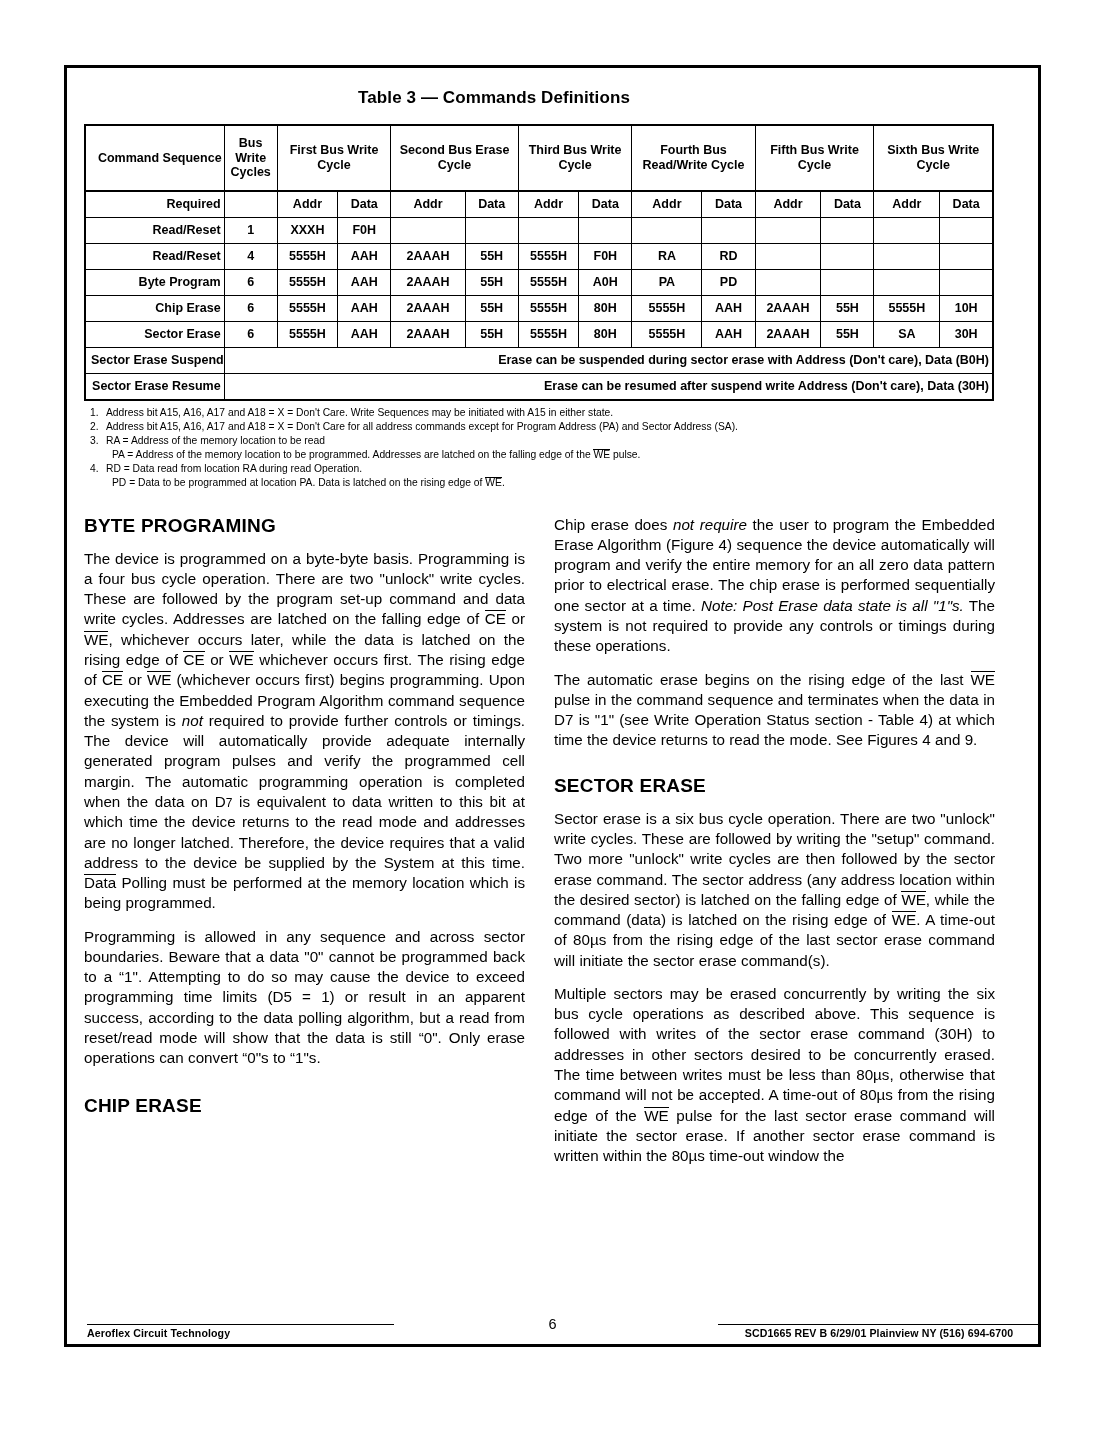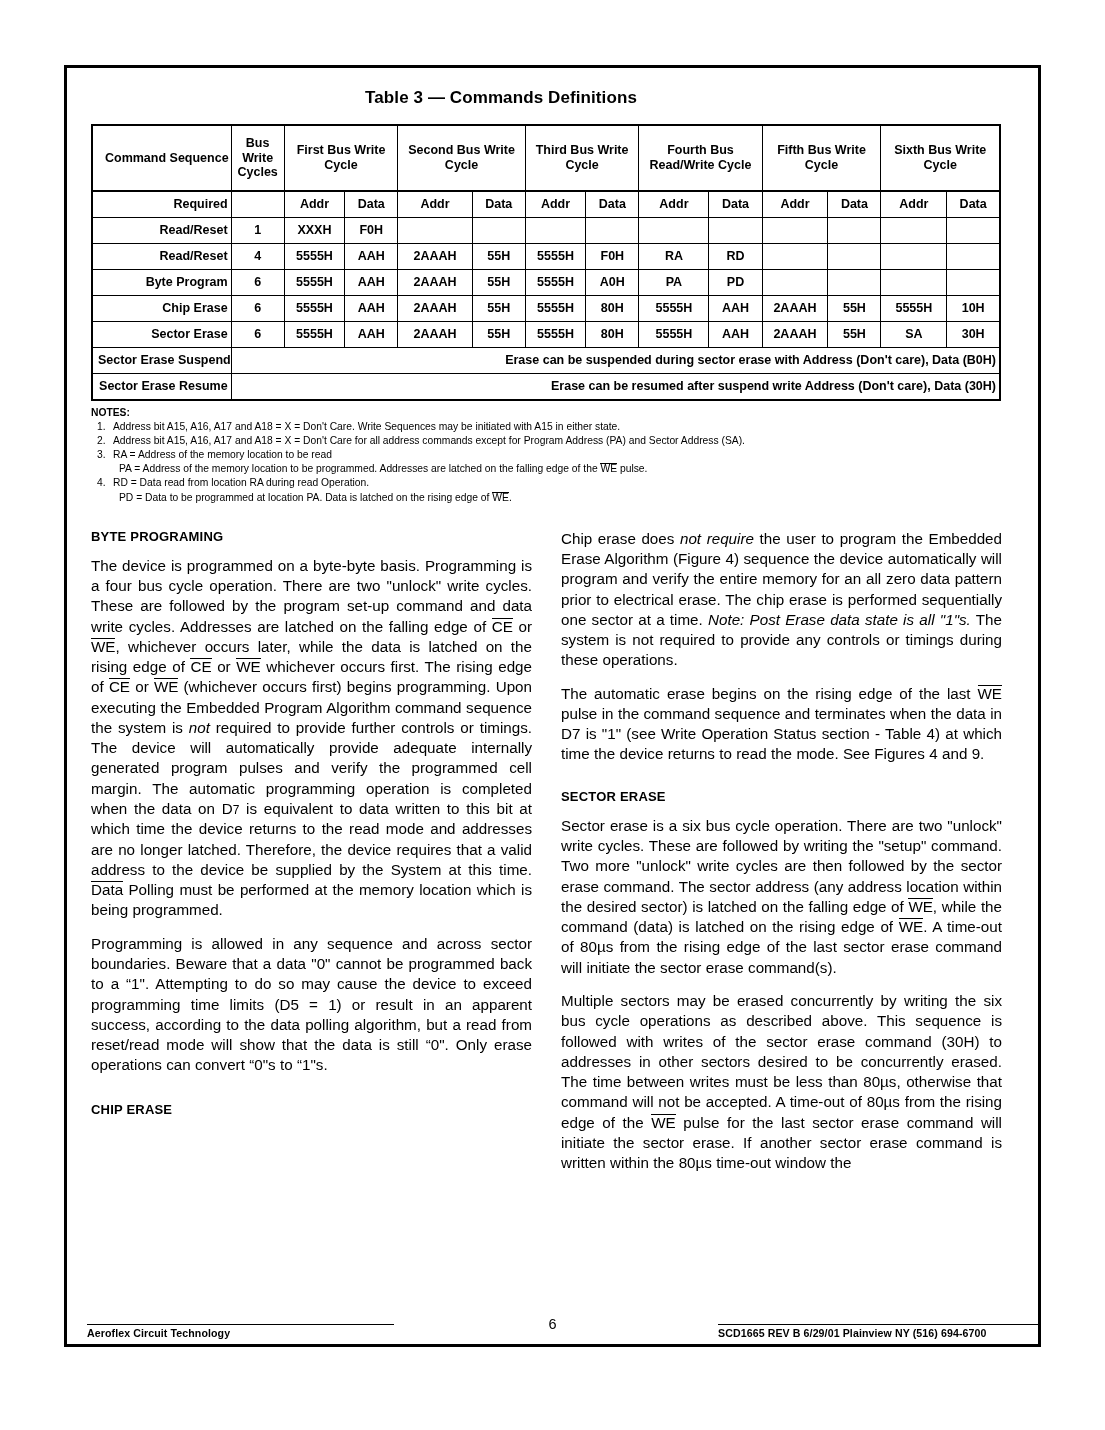--- a/index.html
+++ b/index.html
@@ -22,21 +22,21 @@
     left: 64px;
     top: 65px;
     width: 977px;
     height: 1282px;
     border: 3px solid #000;
     box-sizing: border-box;
   }
 
   .page-inner {
     position: absolute;
-    left: 91px;
+    left: 84px;
     top: 88px;
     width: 915px;
     height: 1240px;
   }
 
   
   .table-title {
     text-align: center;
     font-size: 17px;
     font-weight: bold;
@@ -121,21 +121,21 @@
     margin-top: 24px;
     display: flex;
     gap: 29px;
     width: 910px;
   }
   .col {
     width: 441px;
     flex: 0 0 441px;
   }
   h2.sect {
-    font-size: 13px;
+    font-size: 19px;
     font-weight: bold;
     margin: 0 0 12px 0;
     letter-spacing: 0.2px;
   }
   .col.right h2.sect {
     margin-top: 24px;
   }
   p.body {
     font-size: 15.2px;
     line-height: 1.335;
@@ -182,21 +182,21 @@
   }
   .footer-right {
     position: absolute;
     right: 1px;
     top: 8px;
     width: 322px;
     border-top: 1.6px solid #000;
     padding-top: 2px;
     font-size: 10.6px;
     font-weight: bold;
-    text-align: left;
+    text-align: center;
     letter-spacing: 0.1px;
   }
 </style>
 </head>
 <body>
 
 <div class="page-frame"></div>
 
 <div class="page-inner">
 
@@ -217,21 +217,21 @@
       <col style="width:62px">
         <col style="width:50px">
       <col style="width:62px">
         <col style="width:50px">
     </colgroup>
     <thead>
       <tr>
         <th class="lcell outer-top thick-l hdr-sep">Command Sequence</th>
         <th class="outer-top hdr-sep">Bus Write Cycles</th>
         <th class="outer-top hdr-sep" colspan="2">First Bus Write Cycle</th>
-        <th class="outer-top hdr-sep" colspan="2">Second Bus Write Cycle</th>
+        <th class="outer-top hdr-sep" colspan="2">Second Bus Erase Cycle</th>
         <th class="outer-top hdr-sep" colspan="2">Third Bus Write Cycle</th>
         <th class="outer-top hdr-sep" colspan="2">Fourth Bus Read/Write Cycle</th>
         <th class="outer-top hdr-sep" colspan="2">Fifth Bus Write Cycle</th>
         <th class="outer-top hdr-sep thick-r" colspan="2">Sixth Bus Write Cycle</th>
       </tr>
     </thead>
     <tbody>
       <tr class="tall">
         <td class="lcell thick-l">Required</td>
         <td></td>
@@ -340,21 +340,20 @@
         <td class="lcell thick-r" colspan="13">Erase can be suspended during sector erase with Address (Don't care), Data (B0H)</td>
       </tr>
       <tr class="tall">
         <td class="lcell thick-l outer-bot">Sector Erase Resume</td>
         <td class="lcell thick-r outer-bot" colspan="13">Erase can be resumed after suspend write Address (Don't care), Data (30H)</td>
       </tr>
     </tbody>
   </table>
 
   <div class="notes">
-    <div class="notes-head">NOTES:</div>
 
     <div class="note-row">
       <span class="note-num">1.</span>
       <span class="note-txt">Address bit A15, A16, A17 and A18 = X = Don't Care. Write Sequences may be initiated with A15 in either state.</span>
     </div>
 
     <div class="note-row">
       <span class="note-num">2.</span>
       <span class="note-txt">Address bit A15, A16, A17 and A18 = X = Don't Care for all address commands except for Program Address (PA) and Sector Address (SA).</span>
     </div>

